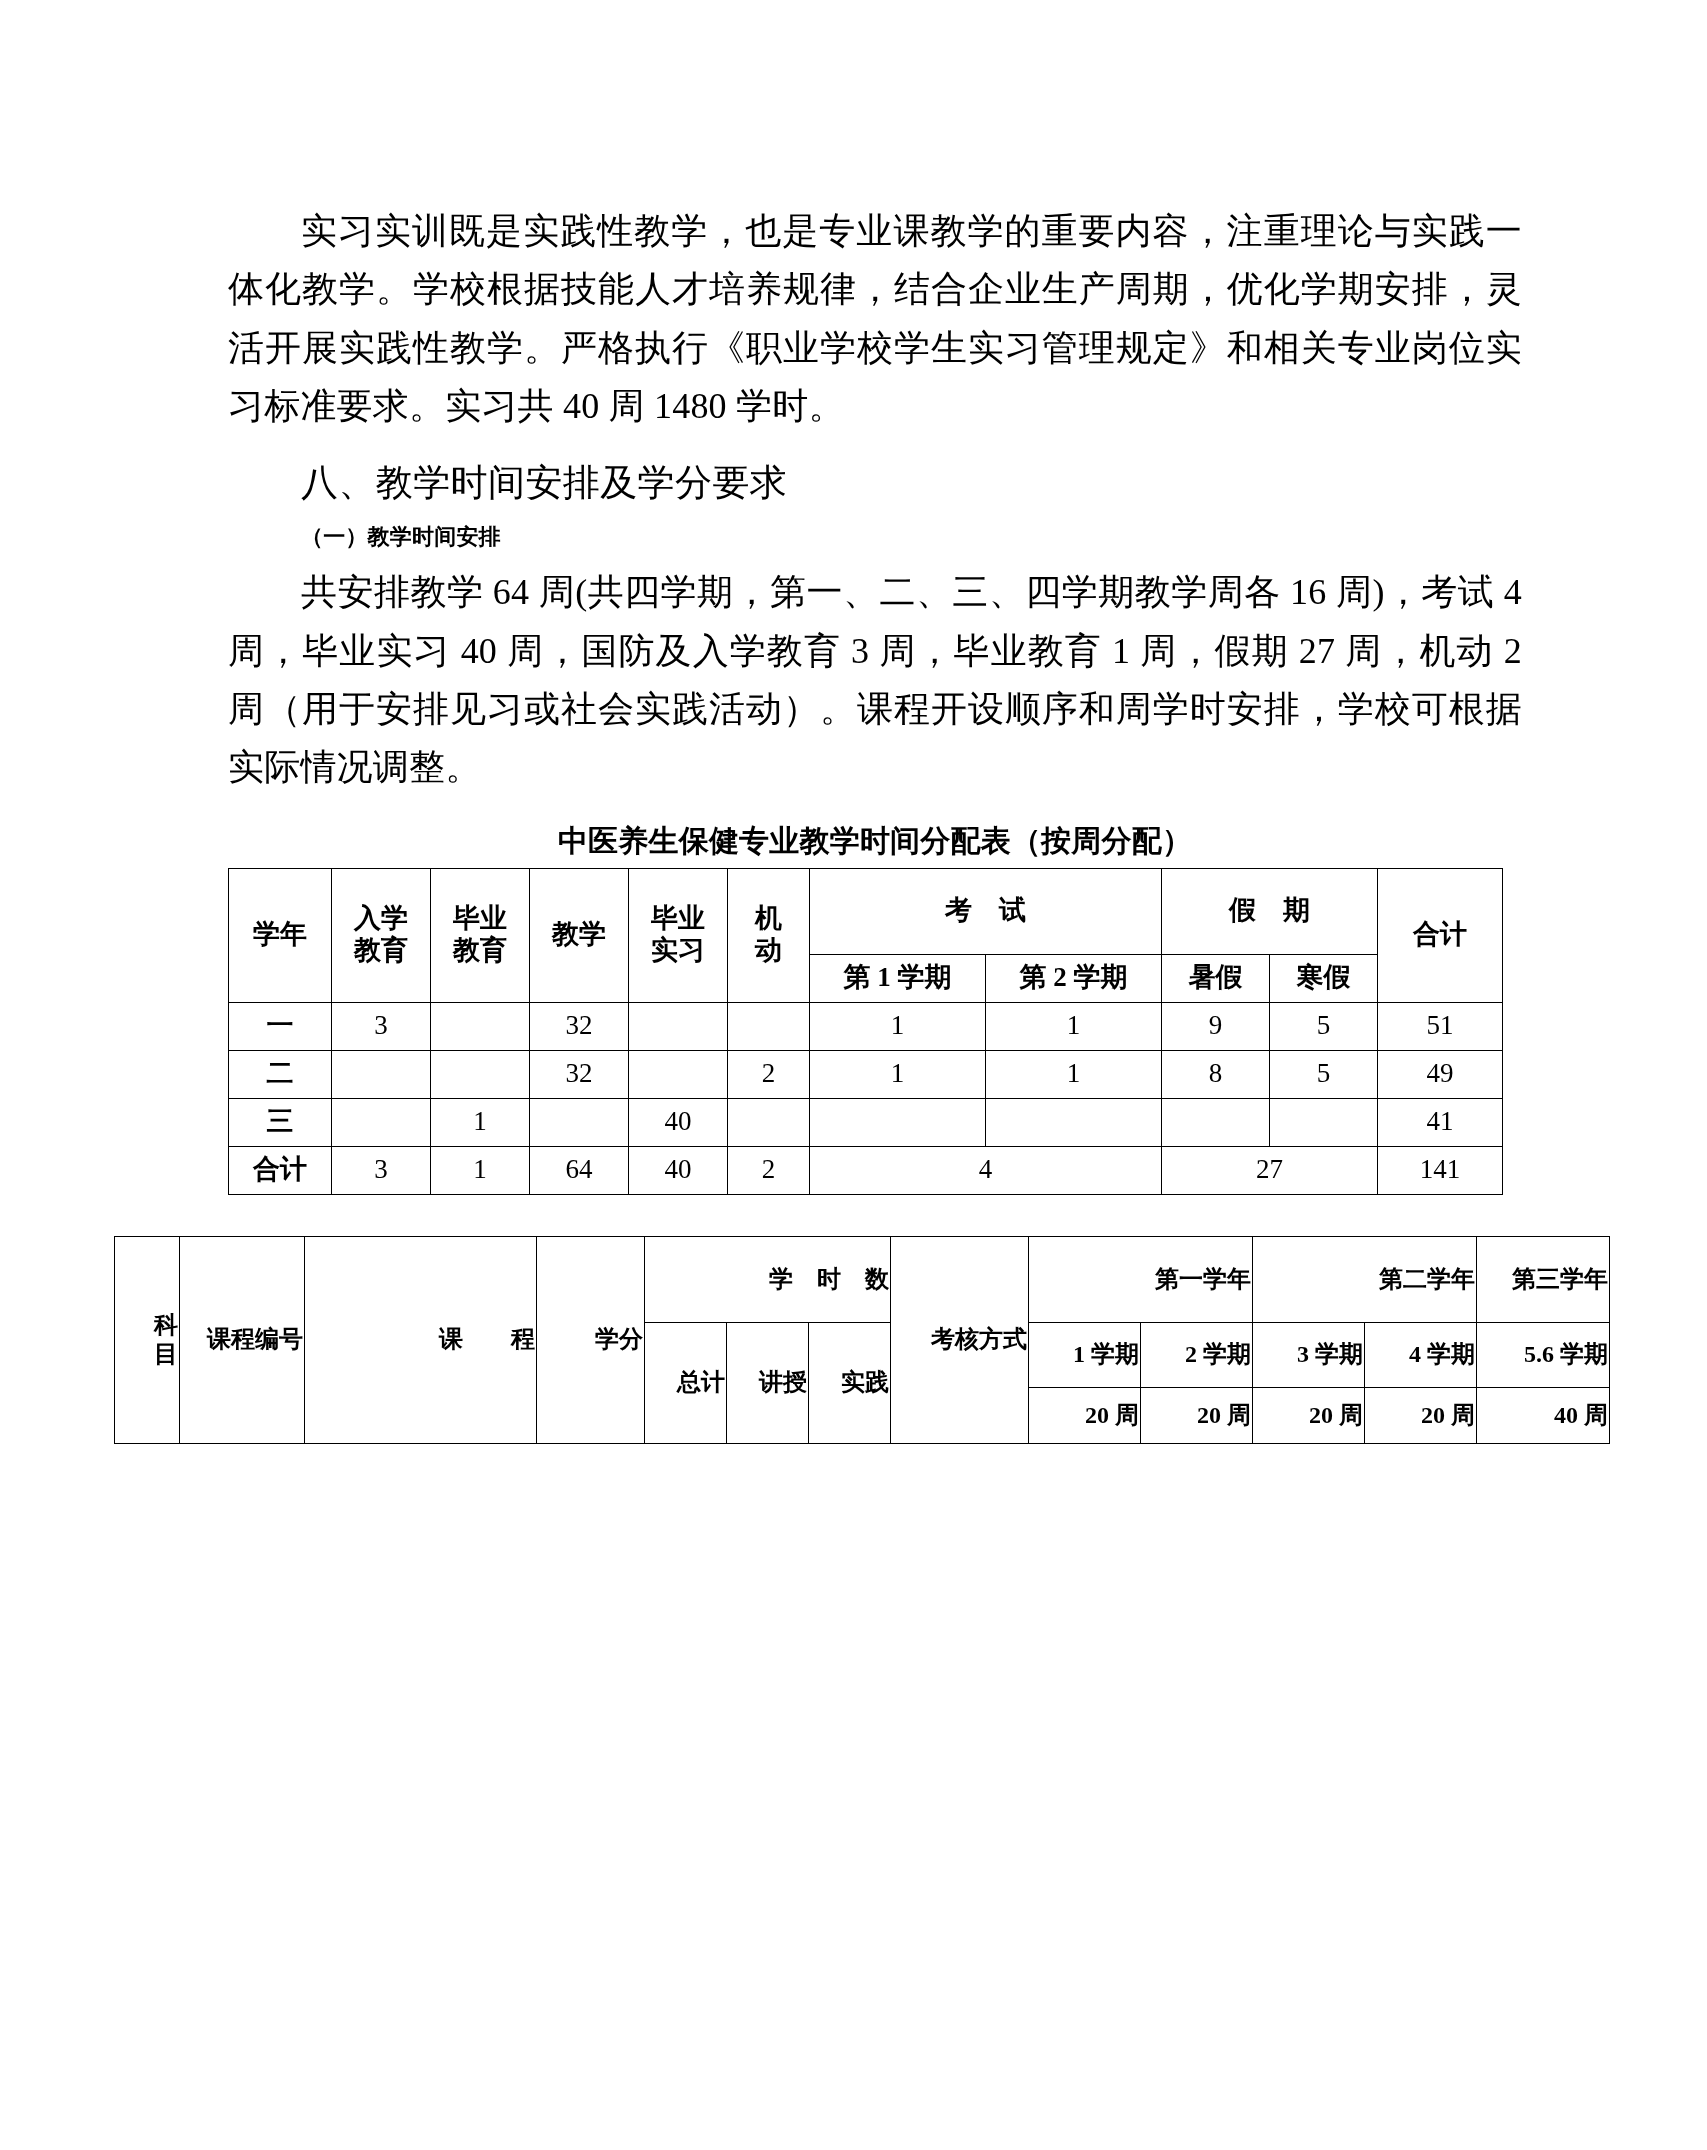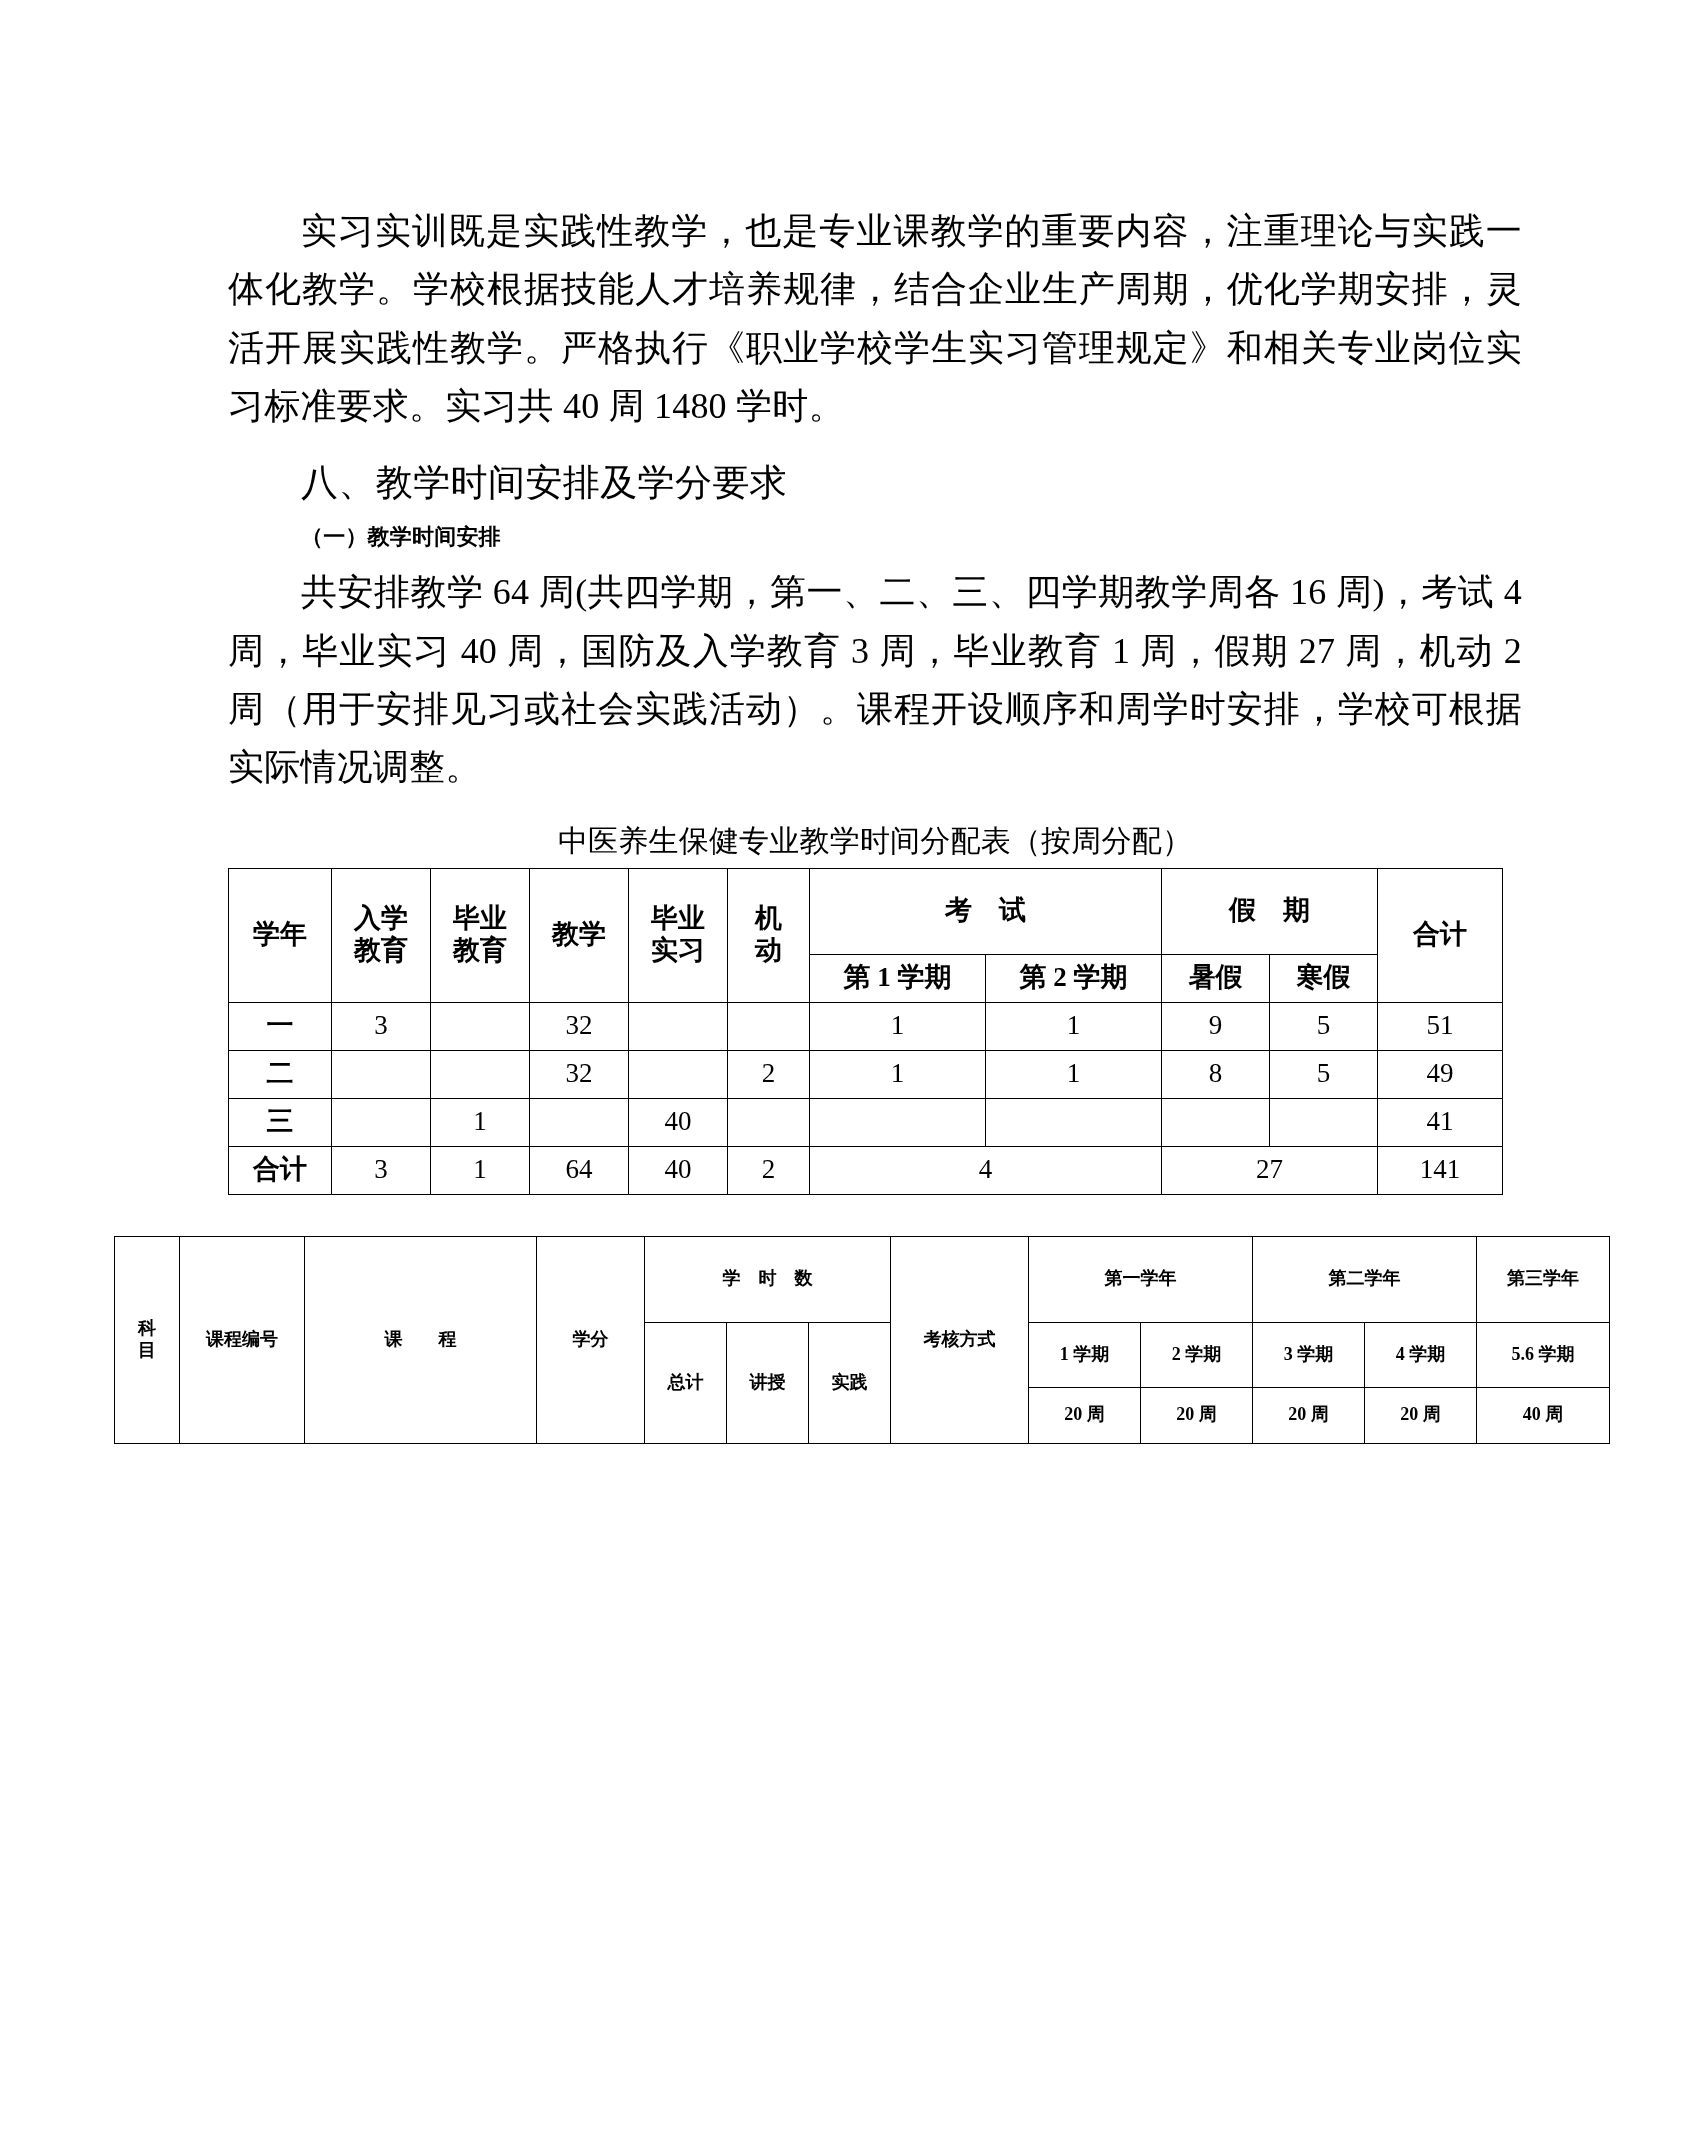--- a/index.html
+++ b/index.html
@@ -47,21 +47,21 @@
   .sub-head2 {
     font-size: 32px;
     font-weight: bold;
     margin: 22.4px 0 11.2px 0;
     text-indent: 146px;
     letter-spacing: 0.2px;
   }
   .table-title {
     text-align: center;
     font-size: 30px;
-    font-weight: normal;
+    font-weight: bold;
     margin: 24px 0 6px 0;
     letter-spacing: 0.2px;
   }
 
   
   .t1-wrap {
     display: flex;
     justify-content: flex-start;
   }
   table.t1 {
@@ -92,23 +92,23 @@
     margin-right: -146px;
   }
   table.t2 {
     border-collapse: collapse;
     width: 1333px;
     table-layout: fixed;
     margin: 0 auto;
   }
   table.t2 td {
     border: 1.3px solid #000;
-    text-align: center;
+    text-align: right;
     vertical-align: middle;
-    font-size: 18px;
+    font-size: 24px;
     font-weight: bold;
     padding: 1.7px 0.9px;
     line-height: 1.2;
   }
   .t2 .r1 { height: 86px; }
   .t2 .r2 { height: 65px; }
   .t2 .r3 { height: 56px; }
 </style>
 </head>
 <body>

